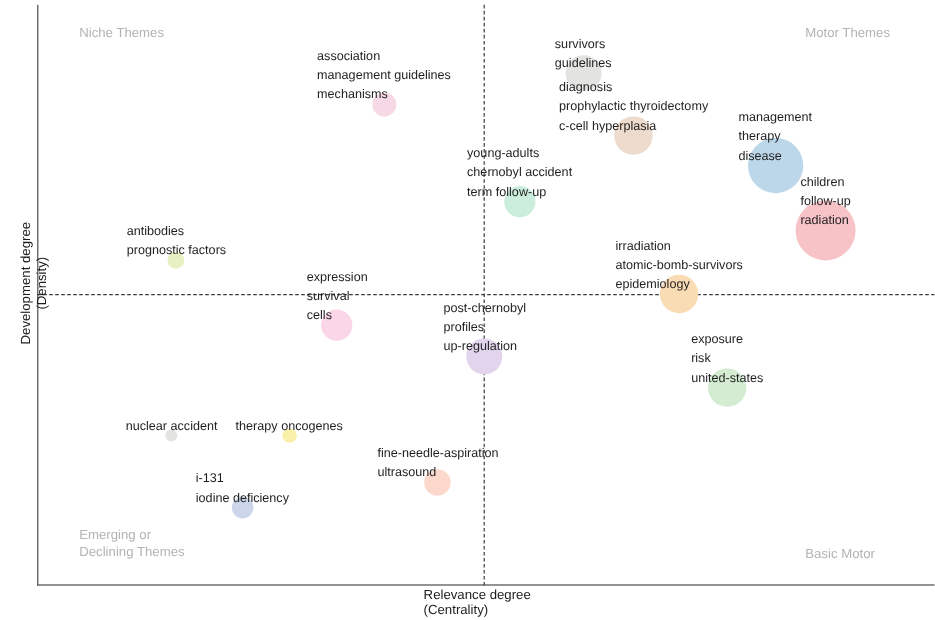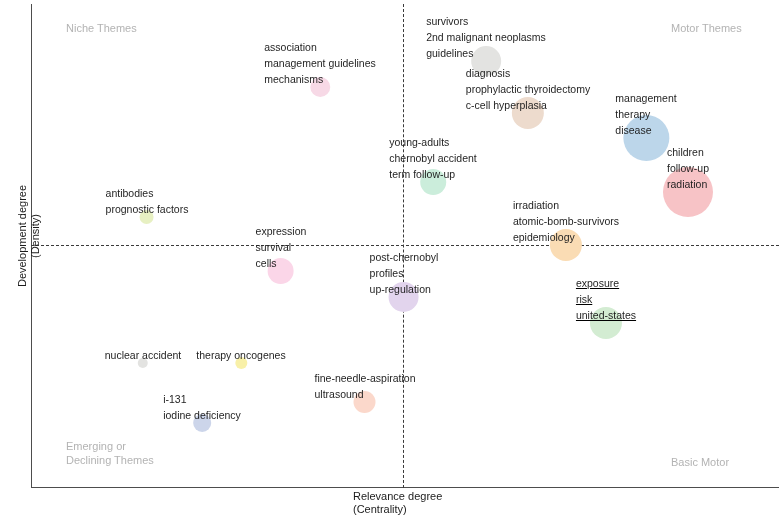--- a/index.html
+++ b/index.html
@@ -153,33 +153,32 @@
         <div class="bubble" style="width: 14px; height: 14px; background: rgb(231, 240, 194);"></div>
         <div class="labels">
           <span>antibodies</span>
           <span>prognostic factors</span>
         </div>
       </div>
       <div class="cluster" style="left: 486px; top: 61px;">
         <div class="bubble" style="width: 30px; height: 30px; background: rgb(227, 227, 225);"></div>
         <div class="labels">
           <span>survivors</span>
-          <span>2nd malignant neoplasms</span>
           <span>guidelines</span>
         </div>
       </div>
       <div class="cluster" style="left: 528px; top: 113px;">
         <div class="bubble" style="width: 32px; height: 32px; background: rgb(237, 219, 205);"></div>
         <div class="labels">
           <span>diagnosis</span>
           <span>prophylactic thyroidectomy</span>
           <span>c-cell hyperplasia</span>
         </div>
       </div>
-      <div class="cluster" style="left: 433px; top: 182px;">
+      <div class="cluster" style="left: 433px; top: 168px;">
         <div class="bubble" style="width: 26px; height: 26px; background: rgb(203, 237, 219);"></div>
         <div class="labels">
           <span>young-adults</span>
           <span>chernobyl accident</span>
           <span>term follow-up</span>
         </div>
       </div>
       <div class="cluster" style="left: 646px; top: 138px;">
         <div class="bubble" style="width: 46px; height: 46px; background: rgb(188, 214, 234);"></div>
         <div class="labels">
@@ -213,21 +212,21 @@
         </div>
       </div>
       <div class="cluster" style="left: 404px; top: 297px;">
         <div class="bubble" style="width: 30px; height: 30px; background: rgb(226, 212, 237);"></div>
         <div class="labels">
           <span>post-chernobyl</span>
           <span>profiles</span>
           <span>up-regulation</span>
         </div>
       </div>
-      <div class="cluster" style="left: 606px; top: 323px; text-decoration: underline;">
+      <div class="cluster" style="left: 606px; top: 323px;">
         <div class="bubble" style="width: 32px; height: 32px; background: rgb(211, 236, 210);"></div>
         <div class="labels">
           <span>exposure</span>
           <span>risk</span>
           <span>united-states</span>
         </div>
       </div>
       <div class="cluster" style="left: 143px; top: 363px;">
         <div class="bubble" style="width: 10px; height: 10px; background: rgb(227, 227, 225);"></div>
         <div class="labels">

